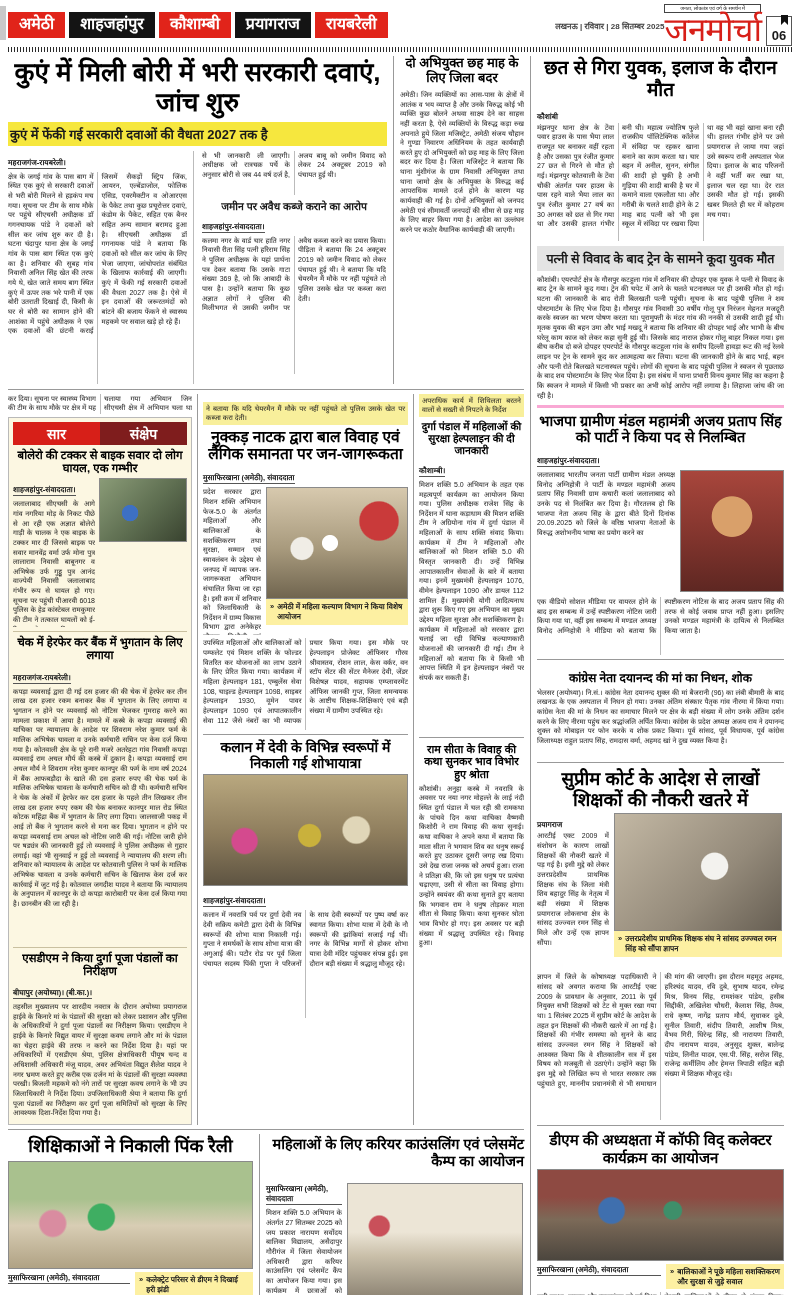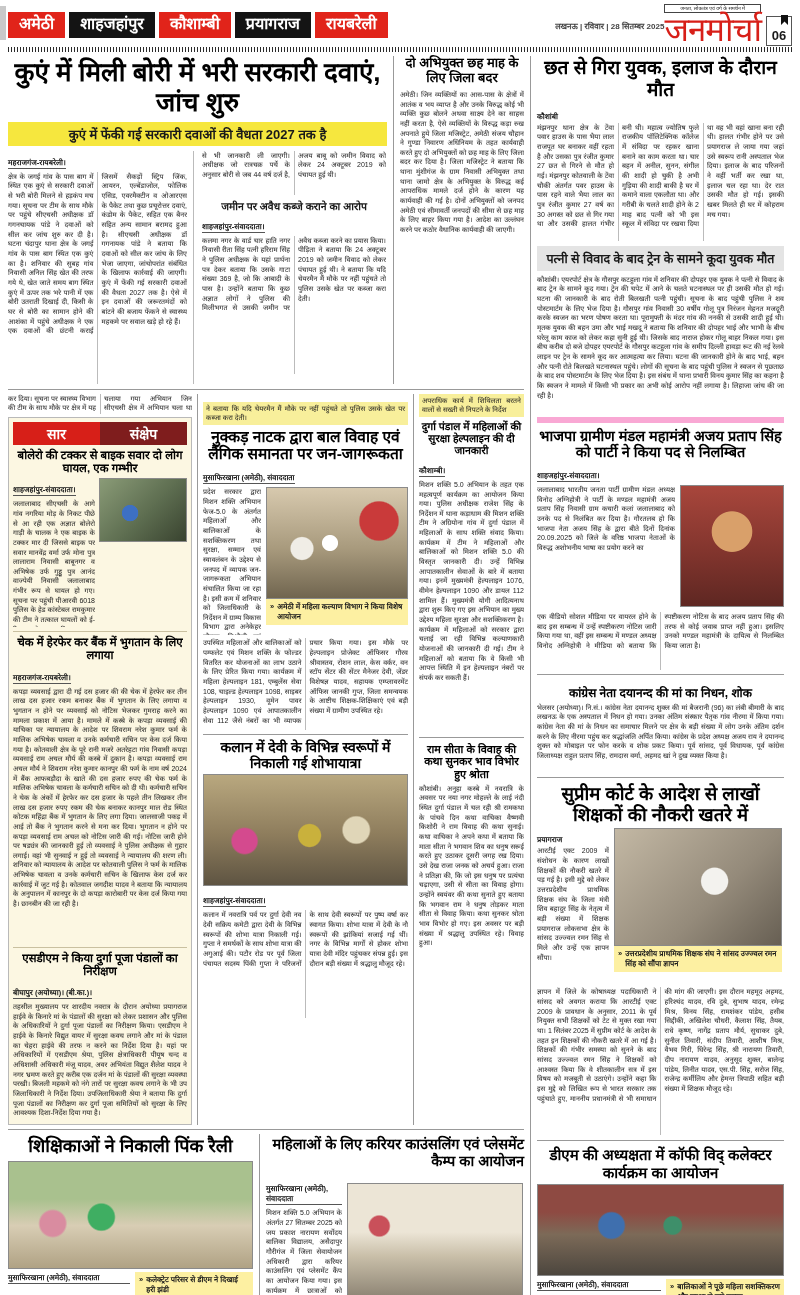--- a/index.html
+++ b/index.html
@@ -46,21 +46,21 @@
   .jila-zone { width:130px; padding-left:6px; }
   .band2 { display:flex; border-top:1px solid #999; margin-top:5px; padding-top:4px; }
   .saar-zone { width:190px; border-right:1px solid #999; padding-right:5px; }
   .midcol1 { width:216px; border-right:1px solid #999; padding:8px 5px; }
   .midcol2 { width:110px; padding-left:5px; }
   .band4 { display:flex; border-top:1px solid #999; margin-top:4px; padding-top:4px; }
   .pink-zone { width:252px; border-right:1px solid #999; padding-right:6px; }
   .career-zone { width:264px; padding-left:6px; }
   
   .kuan-hl { font-size:26px; text-align:center; margin:2px 0 4px; }
-  .kuan-sub { background:#f6e73e; font-size:13px; font-weight:bold; text-align:center; padding:3px 2px; margin-bottom:5px; }
+  .kuan-sub { background:#f6e73e; font-size:13px; font-weight:bold; padding:3px 2px; margin-bottom:5px; }
   .kuan-body-row { display:flex; gap:8px; }
   .kuan-left { width:186px; border-right:1px solid #bbb; padding-right:6px; }
   .kuan-right { width:184px; }
   .sub-art-hl { font-size:10.5px; font-weight:bold; text-align:center; margin:4px 0 2px; }
   
   .jila-hl { font-size:13px; text-align:center; margin-bottom:4px; }
   
   .chhat-hl { font-size:19px; text-align:center; margin:1px 0 4px; }
   .train-hl { background:#e4e4e4; font-size:12.5px; font-weight:bold; text-align:center; padding:4px 6px; margin:5px 0 4px; }
   
@@ -81,21 +81,21 @@
   .ph-streetplay { width:142px; height:112px;
     background:radial-gradient(circle at 25% 55%,#f0ede6 0 9%,transparent 10%),radial-gradient(circle at 45% 50%,#fff 0 8%,transparent 9%),radial-gradient(circle at 80% 30%,#c93a3a 0 14%,transparent 15%),linear-gradient(180deg,#d7c9ae,#a89a7d 55%,#70654f); }
   
   .kalan-hl { font-size:14px; text-align:center; margin:4px 0 3px; }
   .ph-procession { height:112px; margin-bottom:3px;
     background:radial-gradient(circle at 20% 60%,#d44a8e 0 7%,transparent 8%),radial-gradient(circle at 52% 55%,#c9b13c 0 9%,transparent 10%),radial-gradient(circle at 75% 50%,#e0d6b8 0 8%,transparent 9%),linear-gradient(180deg,#b9a87f,#8d7c5c 55%,#5e5442); }
   
   .durga-hl { font-size:10.5px; text-align:center; margin-bottom:3px; }
   .ramsita-hl { font-size:11px; text-align:center; margin:5px 0 3px; border-top:1px solid #999; padding-top:5px; }
   
-  .bjp-hl { font-size:14.5px; text-align:center; margin:16px 0 3px; border-top:6px solid #f9a8d4; padding-top:5px; }
+  .bjp-hl { font-size:14.5px; text-align:center; margin:4px 0 3px; border-top:3px solid #f9a8d4; padding-top:5px; }
   .bjp-row { display:flex; gap:5px; }
   .ph-portrait { width:104px; height:122px;
     background:radial-gradient(circle at 50% 38%,#d9a06a 0 22%,transparent 23%),linear-gradient(180deg,#a8463c,#7e332c 60%,#5e2722); }
   .congress-hl { font-size:12px; text-align:center; margin:4px 0 2px; border-top:1px solid #999; padding-top:12px; }
   .supreme-hl { font-size:18.5px; text-align:center; margin:4px 0 3px; border-top:1px solid #999; padding-top:5px; }
   .supreme-row { display:flex; gap:5px; }
   .supreme-txtcol { width:72px; }
   .ph-memo { width:168px; height:118px;
     background:radial-gradient(circle at 60% 45%,#f3f2ee 0 11%,transparent 12%),linear-gradient(135deg,#c3b8a4,#948a7a 60%,#675f53); }
   .dm-hl { font-size:15px; text-align:center; margin:5px 0 3px; border-top:1px solid #999; padding-top:5px; }

